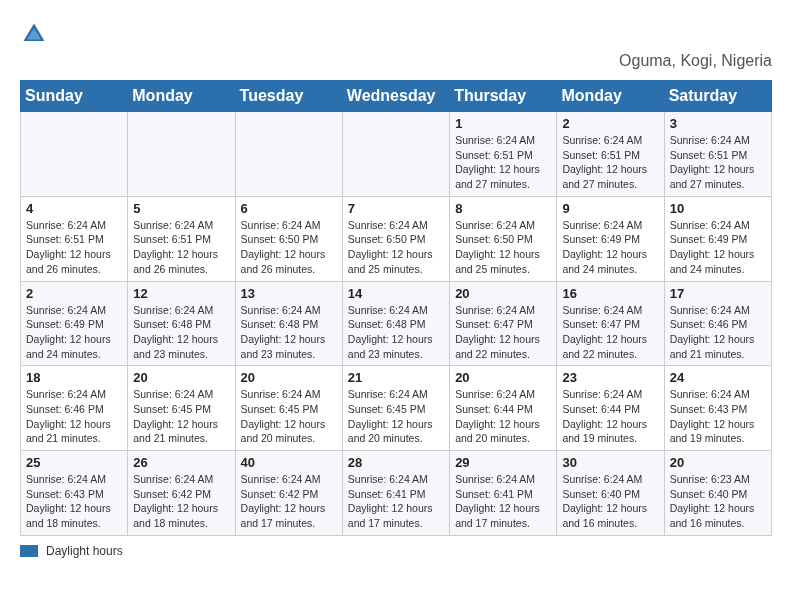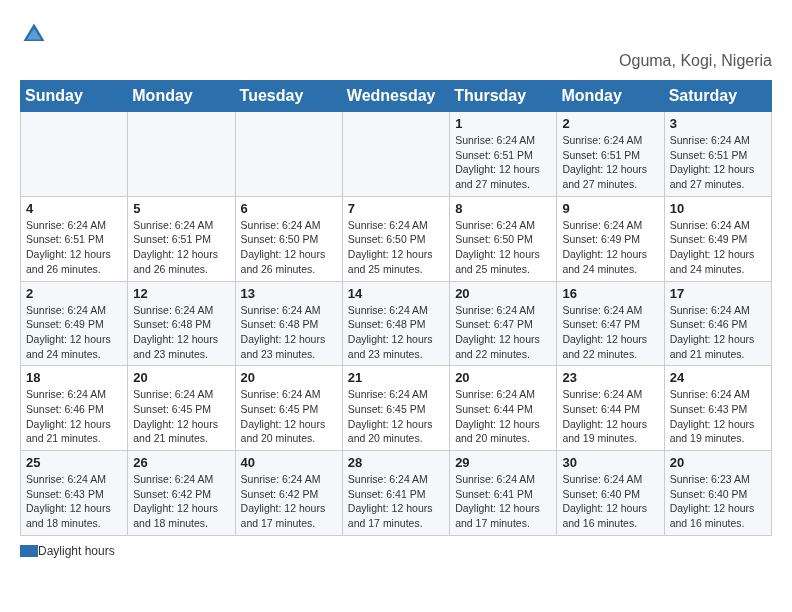--- a/index.html
+++ b/index.html
@@ -341,16 +341,16 @@
           <div class="day-number">20</div>
           <div class="day-info" style="white-space: pre-line;">Sunrise: 6:23 AM
 Sunset: 6:40 PM
 Daylight: 12 hours
 and 16 minutes.</div>
         </td>
       </tr>
     </tbody>
 </table>
 
-<div style="margin-top:8px; display:flex; align-items:center; gap:0;">
+<div style="margin-top:8px; display:flex; align-items:center; gap:8px;">
   <div style="width:18px;height:12px;background:#2c6fad;"></div>
   <span style="font-size:12px;color:#333;">Daylight hours</span>
 </div>
 
 </body></html>

